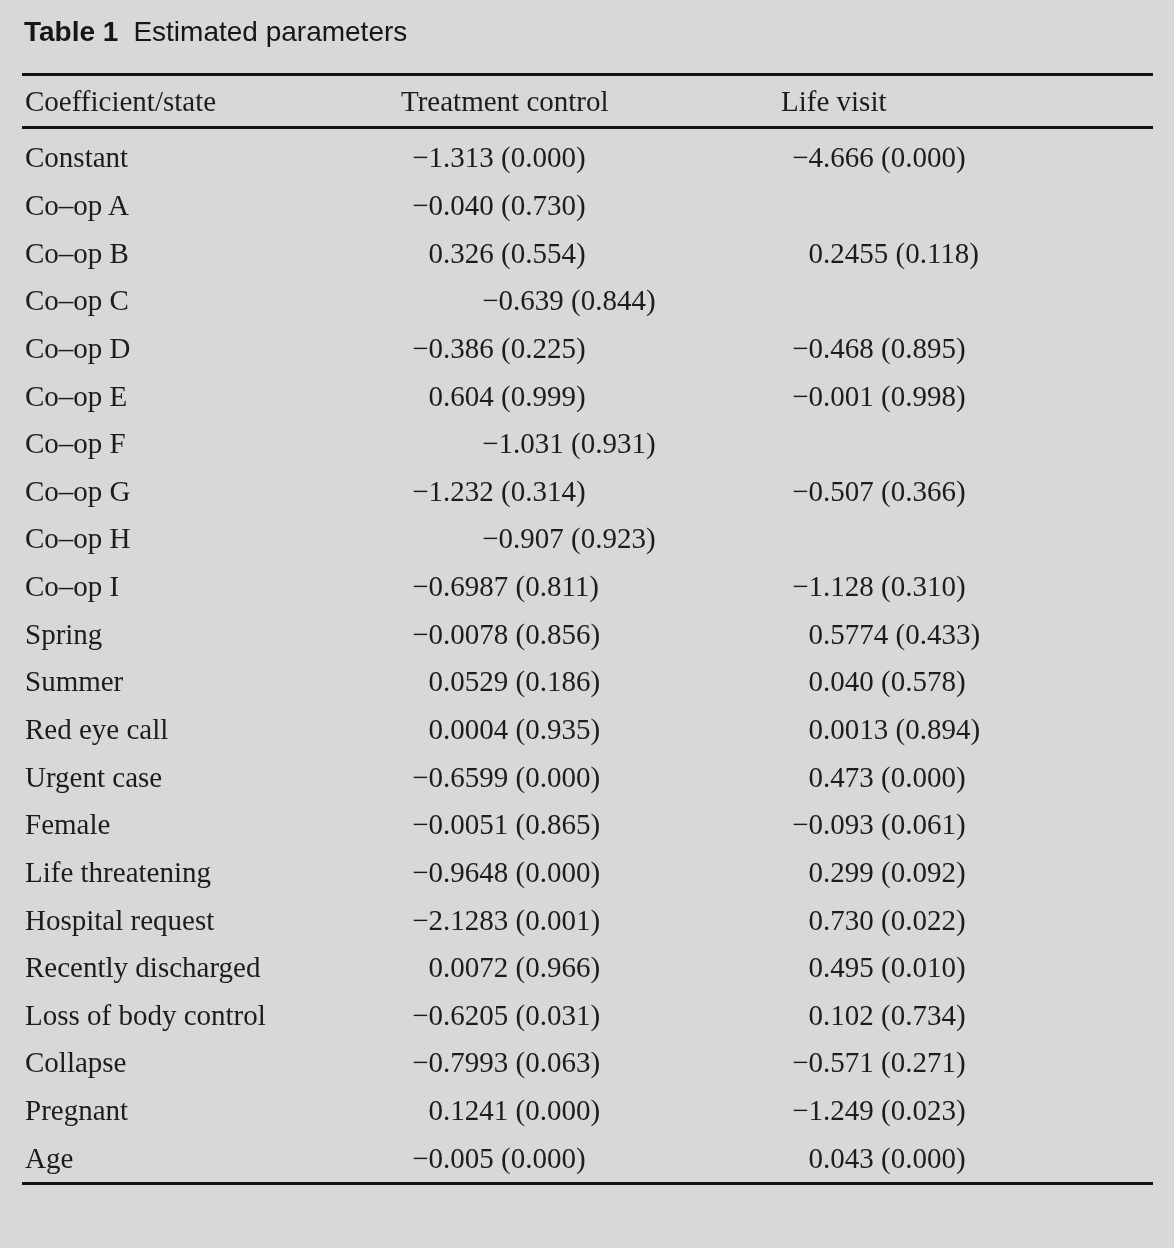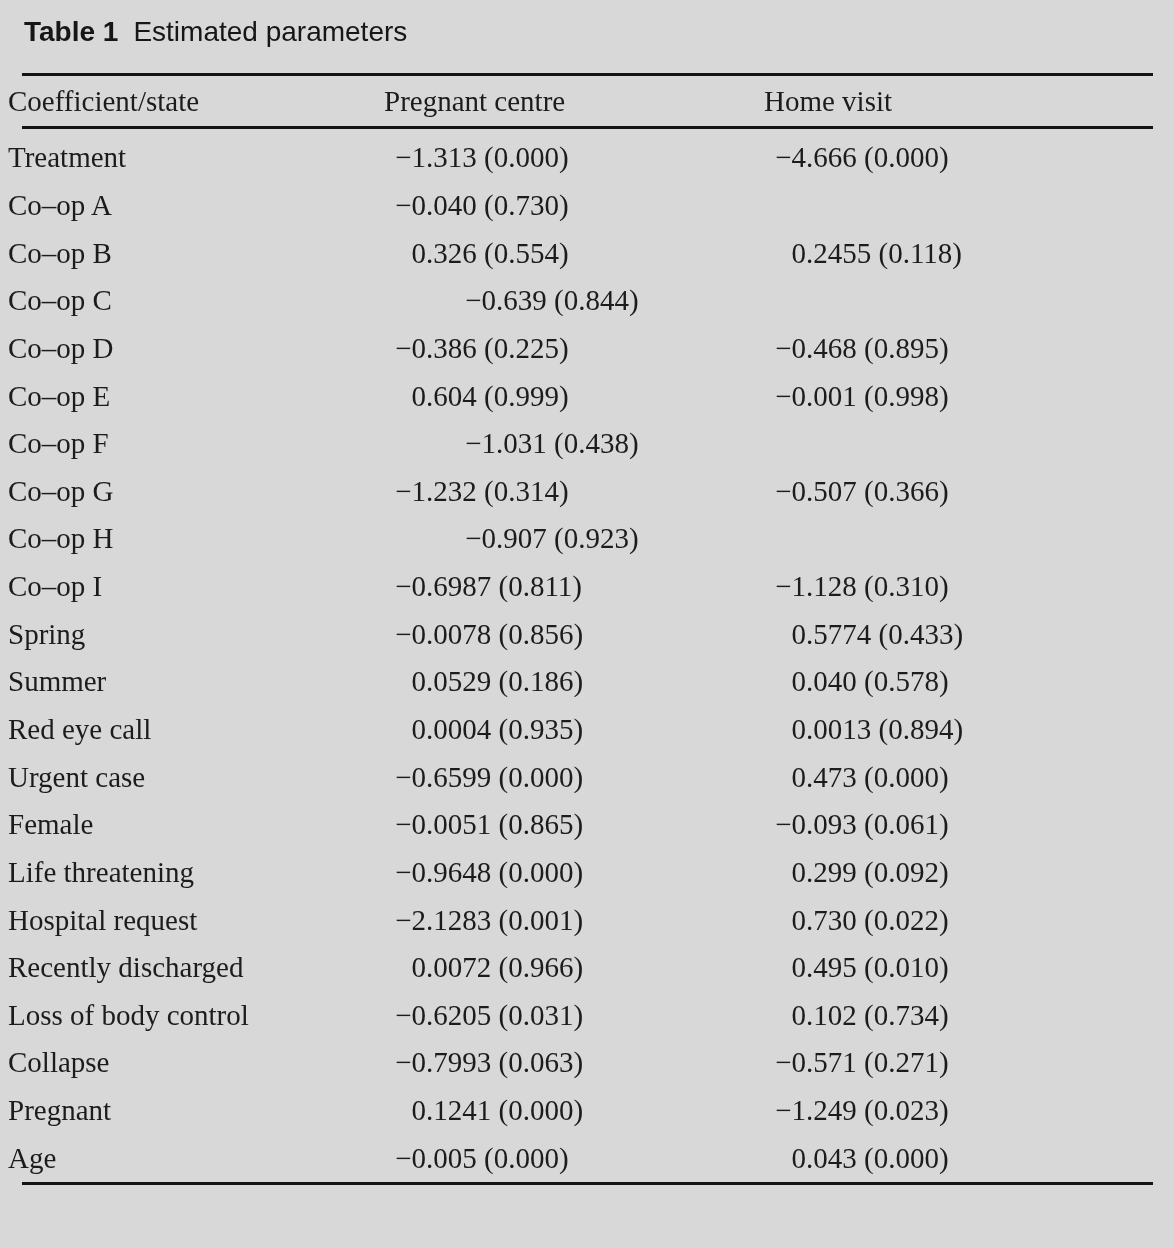--- a/index.html
+++ b/index.html
@@ -26,21 +26,21 @@
   .title .t-caption { font-weight: 400; }
 
   
   .rule { height: 3px; background: #141414; margin: 0 21px 0 22px; }
   .rule-top { margin-top: 23px; }
 
   
   .grid-row {
     display: grid;
     grid-template-columns: 376px 310px auto;
-    padding-left: 8px;
+    padding-left: 25px;
     align-items: center;
   }
   .header-row { height: 50px; font-size: 29px; }
   .cell { white-space: nowrap; }
   .col3 { padding-left: 70px; }
 
   
   .tbody { padding-top: 5px; }
   .trow { height: 47.65px; font-size: 29px; }
 
@@ -53,29 +53,29 @@
 <div class="page">
 
   <div class="title">
     <span class="t-label">Table 1</span><span class="t-caption">Estimated parameters</span>
   </div>
 
   <div class="rule rule-top"></div>
 
   <div class="grid-row header-row">
     <div class="cell col1">Coefficient/state</div>
-    <div class="cell col2">Pregnant centre</div>
-    <div class="cell col3">Home visit</div>
+    <div class="cell col2">Treatment control</div>
+    <div class="cell col3">Life visit</div>
   </div>
 
   <div class="rule"></div>
 
   <div class="tbody">
   <div class="grid-row trow">
-    <div class="cell col1">Treatment</div>
+    <div class="cell col1">Constant</div>
     <div class="cell col2 num"><span class="ip">−1</span><span class="rest">.313 (0.000)</span></div>
     <div class="cell col3 num"><span class="ip">−4</span><span class="rest">.666 (0.000)</span></div>
   </div>
 
   <div class="grid-row trow">
     <div class="cell col1">Co–op A</div>
     <div class="cell col2 num"><span class="ip">−0</span><span class="rest">.040 (0.730)</span></div>
   </div>
 
   <div class="grid-row trow">
@@ -96,21 +96,21 @@
   </div>
 
   <div class="grid-row trow">
     <div class="cell col1">Co–op E</div>
     <div class="cell col2 num"><span class="ip">0</span><span class="rest">.604 (0.999)</span></div>
     <div class="cell col3 num"><span class="ip">−0</span><span class="rest">.001 (0.998)</span></div>
   </div>
 
   <div class="grid-row trow">
     <div class="cell col1">Co–op F</div>
-    <div class="cell col3 num"><span class="ip">−1</span><span class="rest">.031 (0.438)</span></div>
+    <div class="cell col3 num"><span class="ip">−1</span><span class="rest">.031 (0.931)</span></div>
   </div>
 
   <div class="grid-row trow">
     <div class="cell col1">Co–op G</div>
     <div class="cell col2 num"><span class="ip">−1</span><span class="rest">.232 (0.314)</span></div>
     <div class="cell col3 num"><span class="ip">−0</span><span class="rest">.507 (0.366)</span></div>
   </div>
 
   <div class="grid-row trow">
     <div class="cell col1">Co–op H</div>

